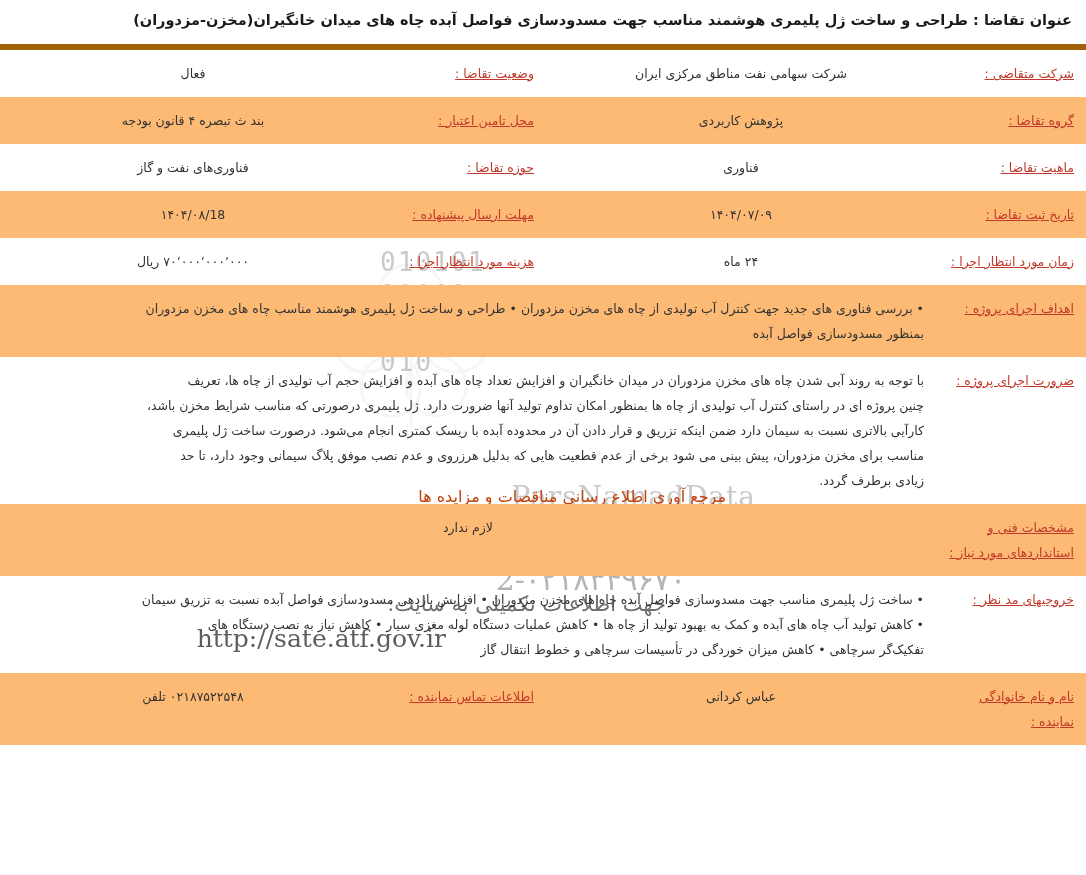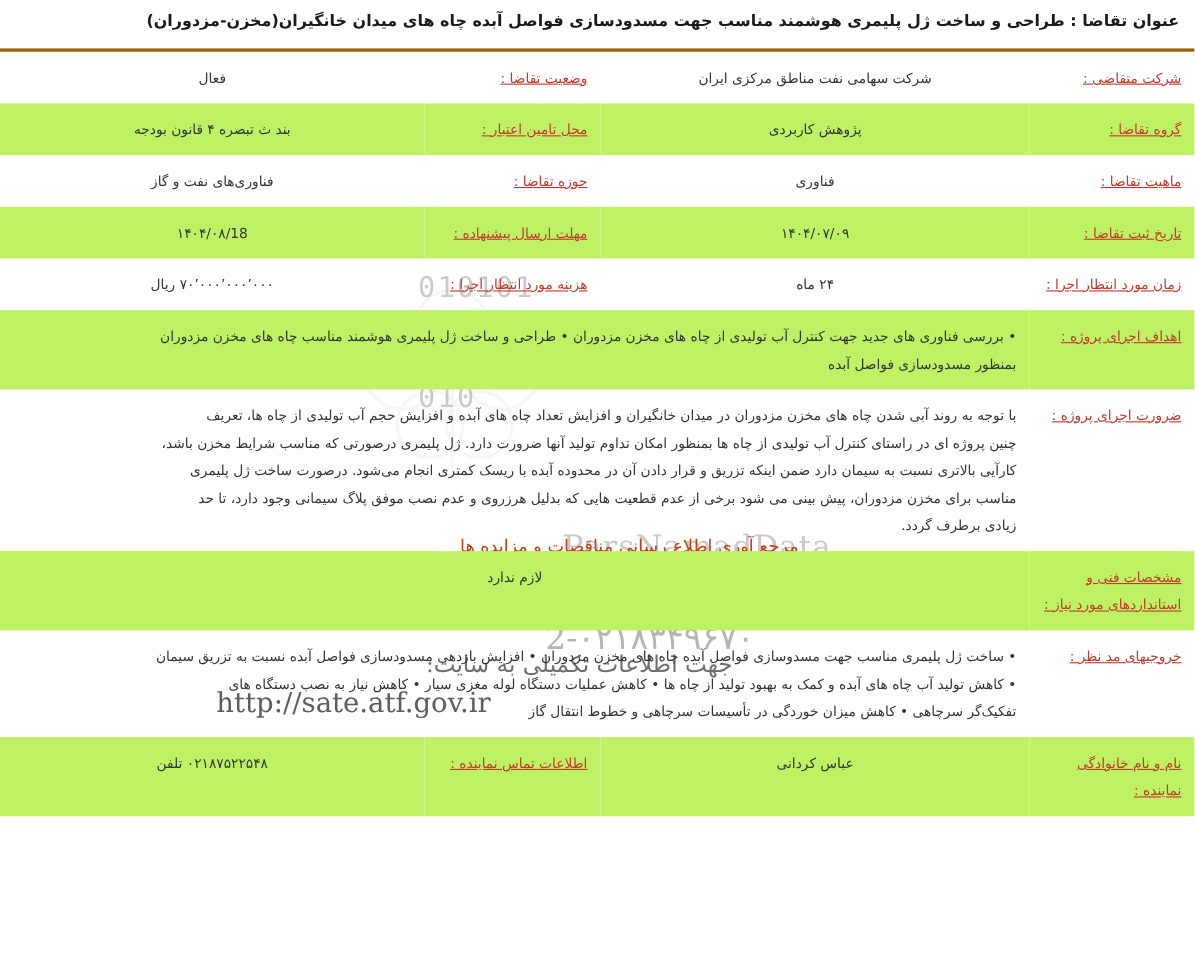--- a/index.html
+++ b/index.html
@@ -14,21 +14,21 @@
     color: #333333;
     direction: rtl;
     position: relative;
     overflow: hidden;
   }
 
   
   .title-bar {
     background: #ffffff;
     padding: 10px 14px 12px 14px;
-    border-bottom: 3px solid #a16207;
+    border-bottom: 6px solid #a16207;
   }
   .title-text {
     font-size: 14.5px;
     font-weight: bold;
     color: #1a1a1a;
     text-align: right;
     line-height: 1.5;
   }
 
   
@@ -52,21 +52,21 @@
     text-align: right;
     white-space: normal;
     font-size: 12.5px;
     text-decoration: underline;
   }
   .val-center {
     color: #333333;
     text-align: center;
   }
   .row-alt td {
-    background: #bef264;
+    background: #fdba74;
   }
   .col-lbl-r { width: 150px; }
   .col-val-r { width: 390px; }
   .col-lbl-l { width: 160px; }
   .col-val-l { width: 386px; }
 
   .para {
     text-align: justify;
     line-height: 2.15;
     font-size: 12.5px;

